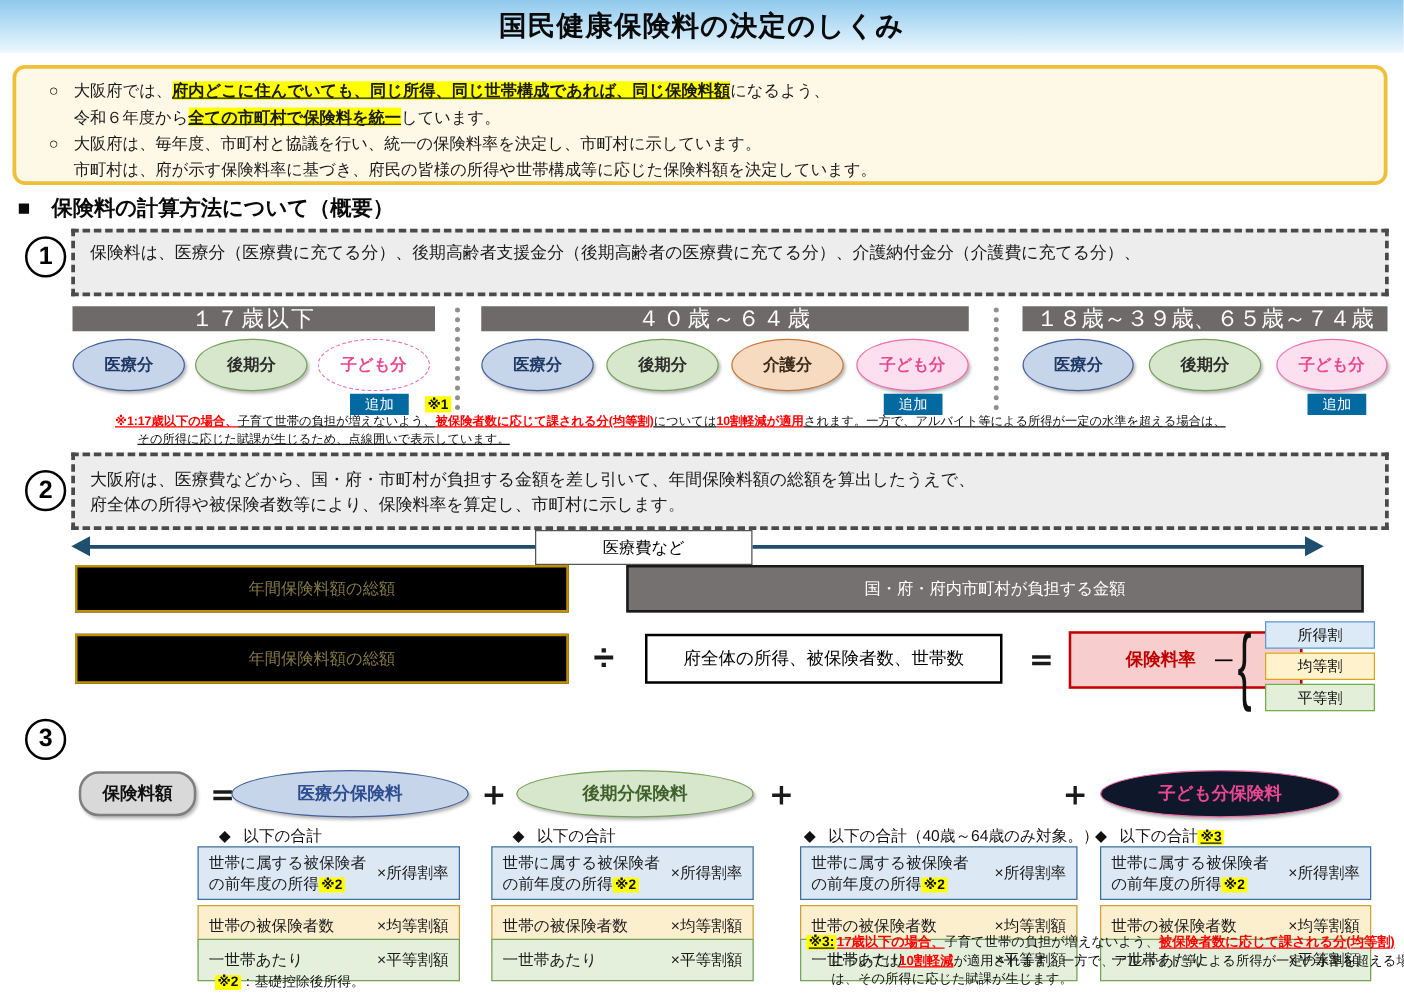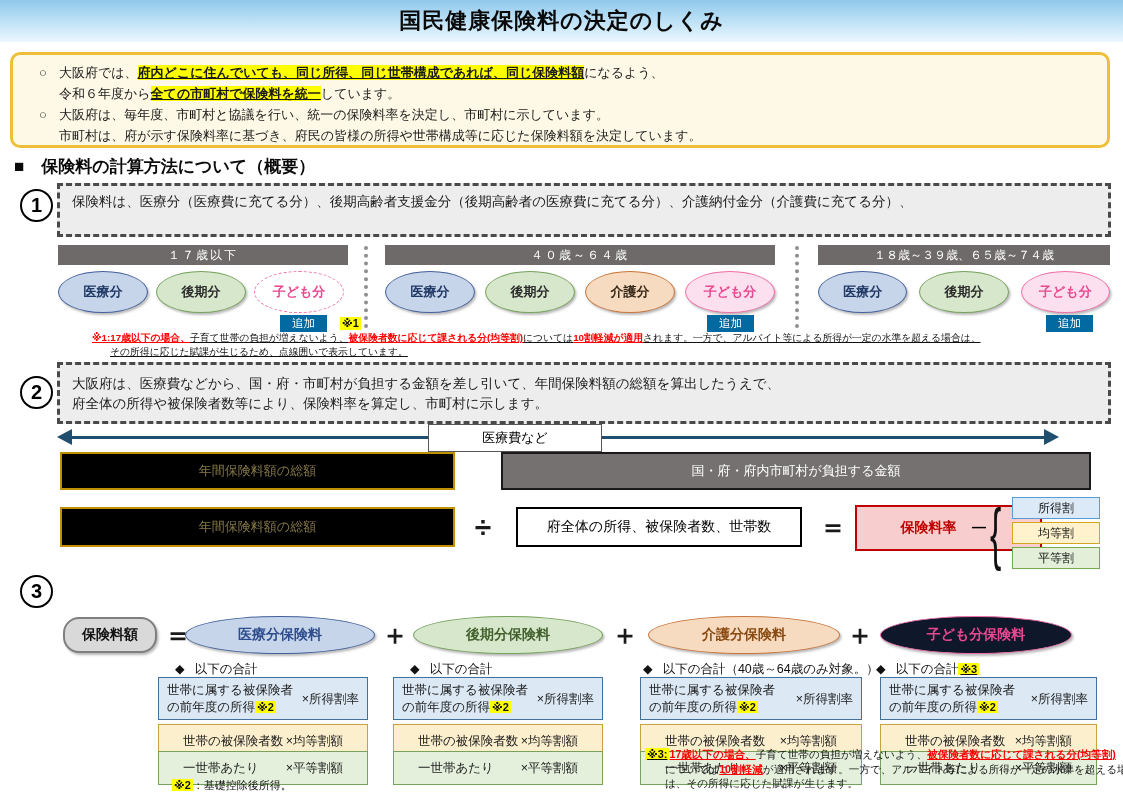--- a/index.html
+++ b/index.html
@@ -18,21 +18,21 @@
   .hl{background:#FFFF00;font-weight:bold;text-decoration:underline;}
 
   
   .heading{left:14px;top:155px;font-size:17px;font-weight:bold;color:#0a0a0a;}
 
   
   .step-box{background:#EDEDED;border:3px dashed #4a4a4a;box-sizing:border-box;font-size:13.5px;line-height:1.5;color:#1a1a1a;padding:6px 12px;}
   .step-num{width:33px;height:33px;border:2.5px solid #000;border-radius:50%;background:#fff;display:flex;align-items:center;justify-content:center;font-size:20px;font-weight:bold;color:#000;box-sizing:border-box;}
 
   
-  .grp-hdr{background:#6E6A6A;color:#fff;text-align:center;font-size:12px;height:20px;line-height:20px;letter-spacing:2px;}
+  .grp-hdr{background:#6E6A6A;color:#fff;text-align:center;font-size:18px;height:20px;line-height:20px;letter-spacing:2px;}
   .ovals{display:flex;margin-top:6px;}
   .oval{width:90px;height:42px;border-radius:50%;display:flex;align-items:center;justify-content:center;font-size:13px;font-weight:bold;box-sizing:border-box;box-shadow:1.5px 2px 2.5px rgba(0,0,0,.28);}
   .ov-med{background:#C6D5EA;border:1.5px solid #44619B;color:#1F3864;}
   .ov-kouki{background:#D7E7CB;border:1.5px solid #76A25C;color:#2c2c2c;}
   .ov-kaigo{background:#F7DBC1;border:1.5px solid #C8763B;color:#3a2a1a;}
   .ov-kodomo{background:#FCE0EF;border:1.5px solid #F06FA8;color:#E8488F;}
   .ov-kodomo-dashed{background:#fff;border:1.6px dashed #F06FA8;color:#E8488F;box-shadow:none;}
   .badge{position:absolute;background:#0369a1;color:#fff;font-size:11.5px;padding:1px 12px;}
   .note-mark{background:#FFFF00;font-weight:bold;font-size:11px;color:#111;padding:0 2px;}
   .vsep{border-left:4px dotted #8f8f8f;height:82px;width:0;}
@@ -65,21 +65,21 @@
   .total-box{background:#D9D9D9;border:2px solid #7F7F7F;border-radius:16px;display:flex;align-items:center;justify-content:center;font-size:14px;font-weight:bold;color:#111;box-sizing:border-box;box-shadow:1.5px 2px 2.5px rgba(0,0,0,.28);}
   .cmp{height:38px;border-radius:50%;display:flex;align-items:center;justify-content:center;font-size:14px;font-weight:bold;box-sizing:border-box;box-shadow:1.5px 2px 2.5px rgba(0,0,0,.28);}
   .cmp-med{background:#C6D5EA;border:1.5px solid #44619B;color:#2E4D8E;}
   .cmp-kouki{background:#D7E7CB;border:1.5px solid #76A25C;color:#41602c;}
   .cmp-kaigo{background:#F7DBC1;border:1.5px solid #C8763B;color:#8a4a10;}
   .cmp-kodomo{background:#0f172a;border:1.5px solid #F06FA8;color:#E8488F;font-family:Liberation Mono, monospace;}
   .sub-label{font-size:12.5px;color:#111;}
   .sub-label .dia{margin-right:10px;}
   .trow1{background:#DCE9F5;border:1.5px solid #41719C;box-sizing:border-box;font-size:12.5px;color:#1a1a1a;padding:4px 8px;position:absolute;}
   .trow1 .rgt{position:absolute;right:8px;top:50%;transform:translateY(-50%);}
-  .trow{display:flex;align-items:center;justify-content:space-between;box-sizing:border-box;font-size:12.5px;color:#1a1a1a;padding:0 24px;position:absolute;height:34px;}
+  .trow{display:flex;align-items:center;justify-content:space-between;box-sizing:border-box;font-size:12.5px;color:#1a1a1a;padding:0 8px;position:absolute;height:34px;}
   .trow2{background:#FCEFCE;border:1px solid #C9A23C;}
   .trow3{background:#E4F0DC;border:1px solid #76A25C;}
   .note2{font-size:11px;color:#111;}
 </style>
 </head>
 <body>
 
 <div class="page">
 
   <div class="abs title-bar">
@@ -175,21 +175,20 @@
   <div class="abs part part-green" style="left:1012px;top:547px;">平等割</div>
 
   <div class="abs step-num" style="left:20px;top:575px;">3</div>
 
   <div class="abs total-box" style="left:63px;top:617px;width:94px;height:36px;">保険料額</div>
   <div class="abs op" style="left:160px;top:616px;width:36px;height:38px;">＝</div>
   <div class="abs cmp cmp-med" style="left:185px;top:616px;width:190px;">医療分保険料</div>
   <div class="abs op" style="left:378px;top:616px;width:34px;height:38px;">＋</div>
   <div class="abs cmp cmp-kouki" style="left:413px;top:616px;width:190px;">後期分保険料</div>
   <div class="abs op" style="left:608px;top:616px;width:34px;height:38px;">＋</div>
-  <div class="abs cmp cmp-kaigo" style="left:648px;top:616px;width:192px;">介護分保険料</div>
   <div class="abs op" style="left:843px;top:616px;width:34px;height:38px;">＋</div>
   <div class="abs cmp cmp-kodomo" style="left:880px;top:616px;width:192px;">子ども分保険料</div>
 
   <div class="abs sub-label" style="left:175px;top:661px;"><span class="dia">◆</span><span>以下の合計</span></div>
   <div class="abs sub-label" style="left:410px;top:661px;"><span class="dia">◆</span><span>以下の合計</span></div>
   <div class="abs sub-label" style="left:643px;top:661px;"><span class="dia">◆</span><span>以下の合計（40歳～64歳のみ対象。）</span></div>
   <div class="abs sub-label" style="left:876px;top:661px;"><span class="dia">◆</span><span>以下の合計</span><span class="note-mark" style="text-decoration:underline;">※3</span></div>
 
   <div class="trow1" style="left:158px;top:677px;width:210px;height:43px;">
     <div>世帯に属する被保険者</div>

